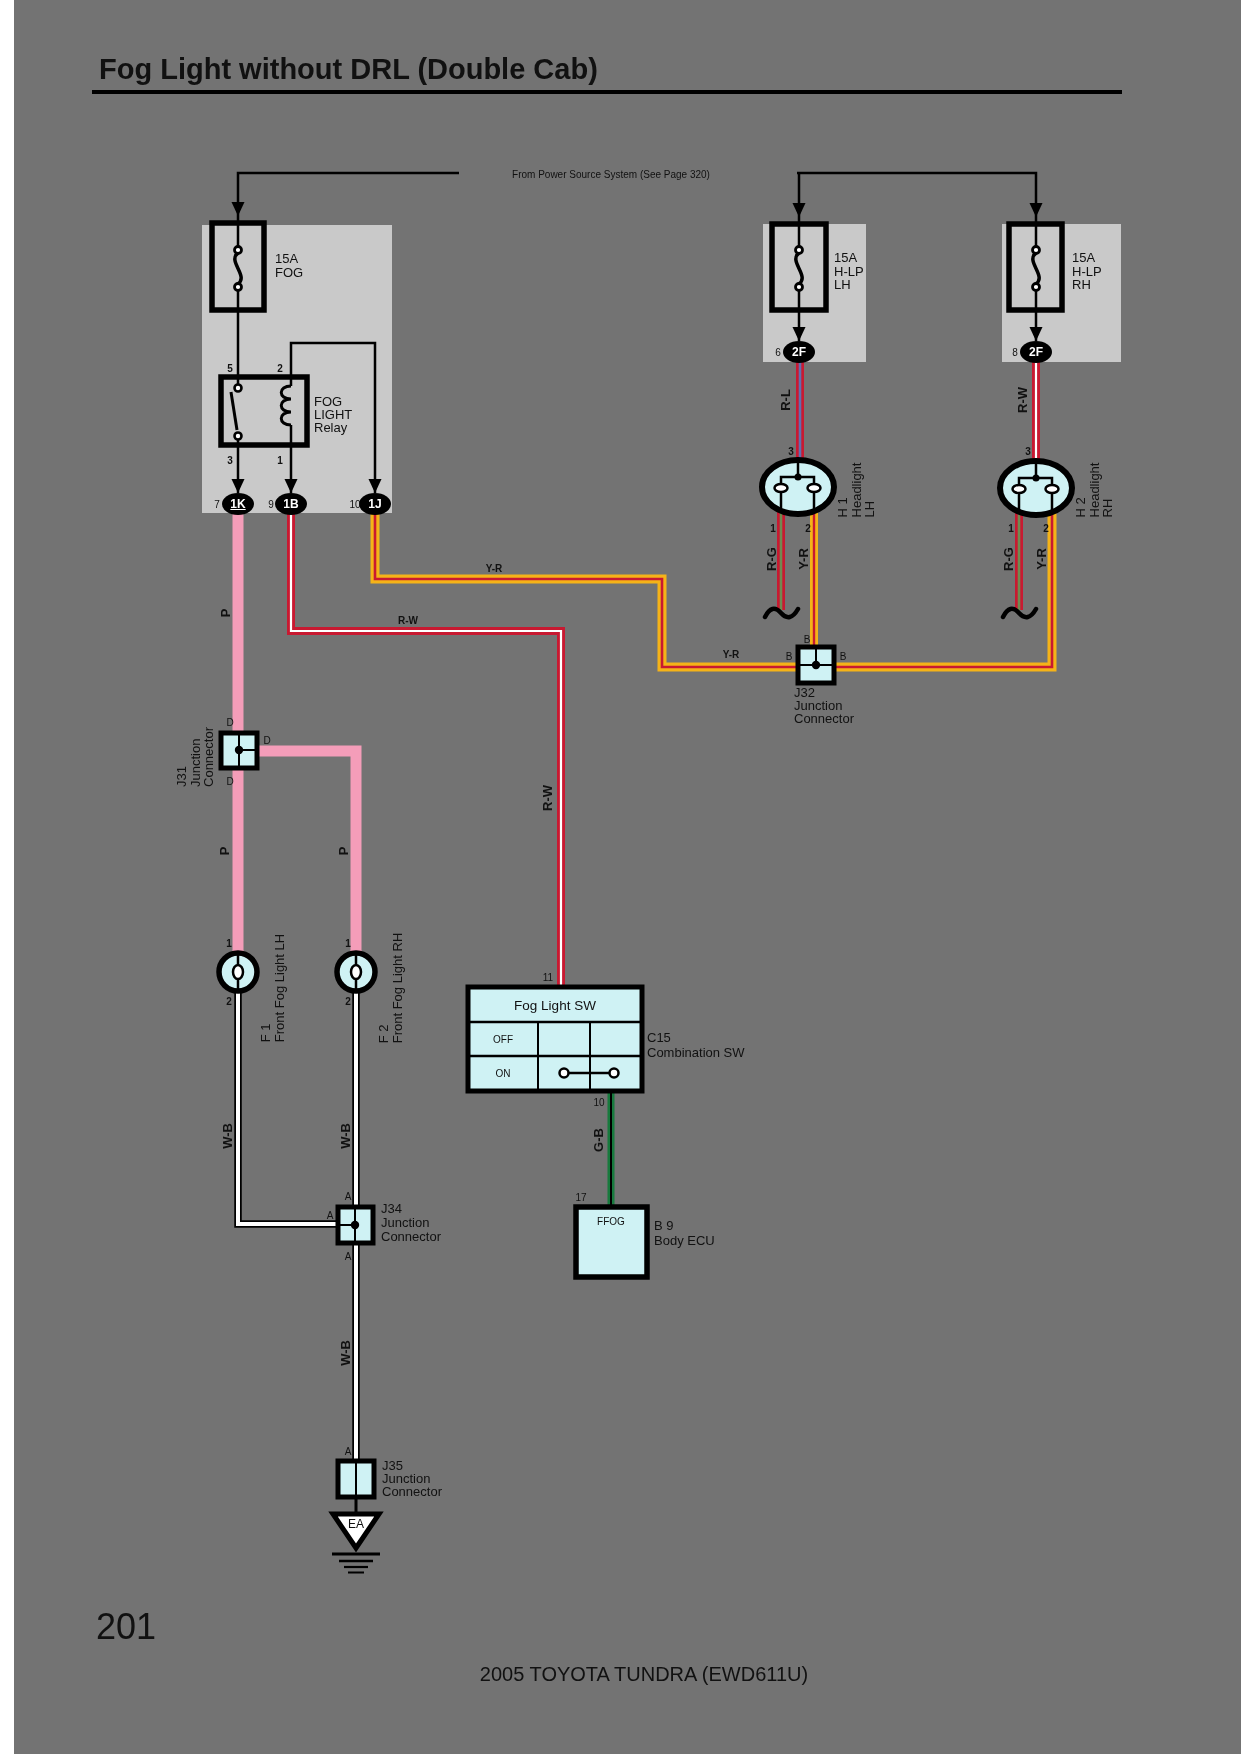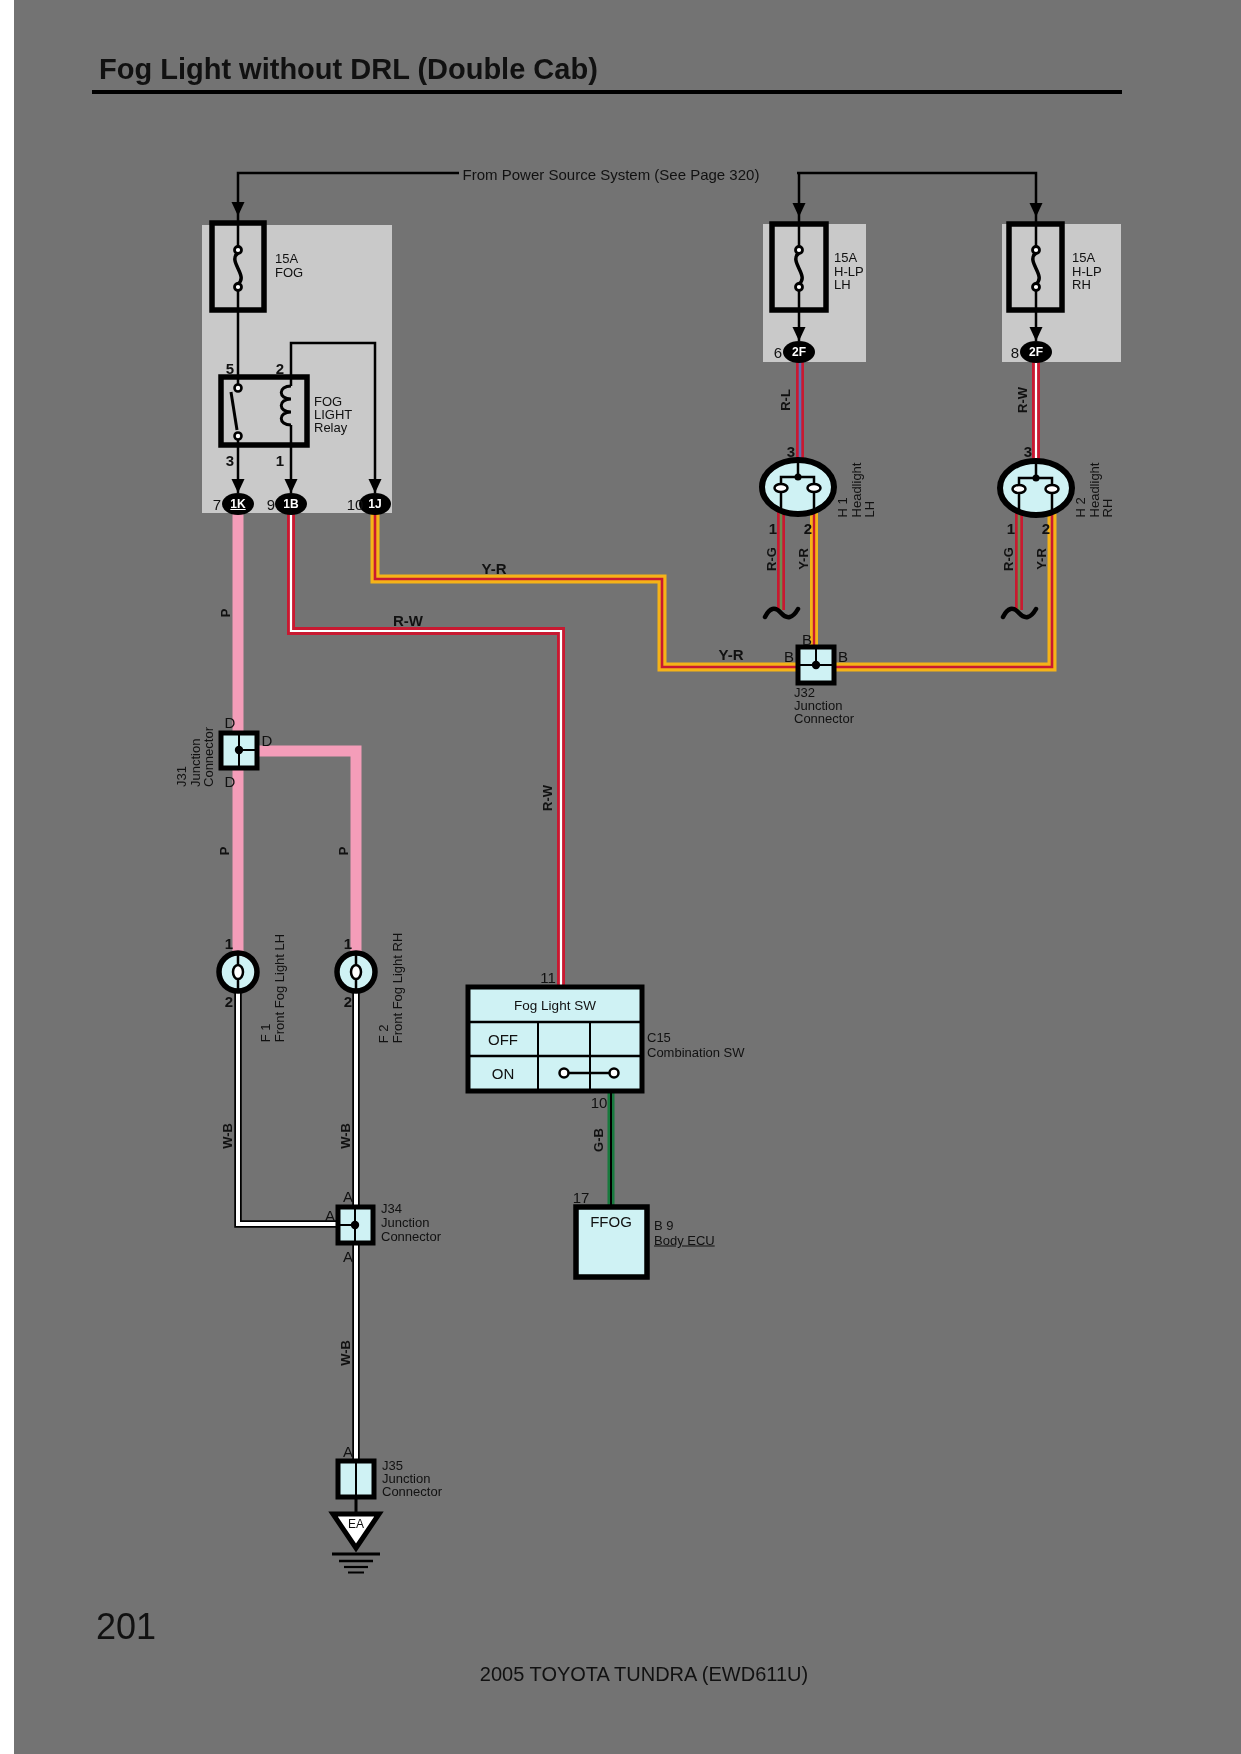--- a/index.html
+++ b/index.html
@@ -1,20 +1,20 @@
 <!DOCTYPE html>
 <html><head>
 <meta charset="utf-8">
 <style>
   html,body{margin:0;padding:0;background:#fff;}
   #page{position:relative;width:1241px;height:1754px;background:#737373;overflow:hidden;
         font-family:"Liberation Sans",sans-serif;color:#111;margin-left:14px;}
   .title{position:absolute;left:85px;top:53px;font-size:29px;font-weight:bold;white-space:nowrap;}
   .rule{position:absolute;left:78px;top:90px;width:1030px;height:4px;background:#000;}
-  .t{position:absolute;transform:translate(-50%,-50%);font-size:15px;white-space:nowrap;}
+  .t{position:absolute;transform:translate(-50%,-50%);font-size:10px;white-space:nowrap;}
   .tl{position:absolute;transform:translate(0,-50%);font-size:13px;white-space:nowrap;}
   .v{position:absolute;transform:translate(-50%,-50%) rotate(-90deg);font-size:13px;white-space:nowrap;}
   .vb{position:absolute;transform:translate(-50%,-50%) rotate(-90deg);font-size:13px;
       line-height:13.5px;text-align:left;white-space:nowrap;}
   .b{font-weight:bold;}
   .ov{position:absolute;transform:translate(-50%,-50%);font-size:12px;font-weight:bold;color:#fff;}
   .pagenum{position:absolute;left:82px;top:1606px;font-size:36px;}
   .footer{position:absolute;transform:translate(-50%,-50%);font-size:20px;white-space:nowrap;}
   svg{position:absolute;left:0;top:0;}
 </style>
@@ -339,21 +339,21 @@
   <div class="t" style="left:489px;top:1039px;">OFF</div>
   <div class="t" style="left:489px;top:1073px;text-align:center;">ON</div>
   <div class="t" style="left:534px;top:977px;">11</div>
   <div class="t" style="left:585px;top:1102px;">10</div>
   <div class="t" style="left:567px;top:1197px;">17</div>
   <div class="tl" style="left:633px;top:1037px;">C15</div>
   <div class="tl" style="left:633px;top:1052px;">Combination SW</div>
 
   <div class="t" style="left:597px;top:1221px;">FFOG</div>
   <div class="tl" style="left:640px;top:1225px;">B 9</div>
-  <div class="tl" style="left:640px;top:1240px;text-decoration:underline;">Body ECU</div>
+  <div class="tl" style="left:640px;top:1240px;">Body ECU</div>
 
   <div class="t" style="left:342px;top:1524px;font-size:12px;">EA</div>
 
   <div class="v b" style="left:211px;top:613px;">P</div>
   <div class="v b" style="left:210px;top:851px;">P</div>
   <div class="v b" style="left:329px;top:851px;">P</div>
   <div class="v b" style="left:533px;top:798px;">R-W</div>
   <div class="v b" style="left:771px;top:400px;">R-L</div>
   <div class="v b" style="left:1008px;top:400px;">R-W</div>
   <div class="v b" style="left:757px;top:559px;">R-G</div>

